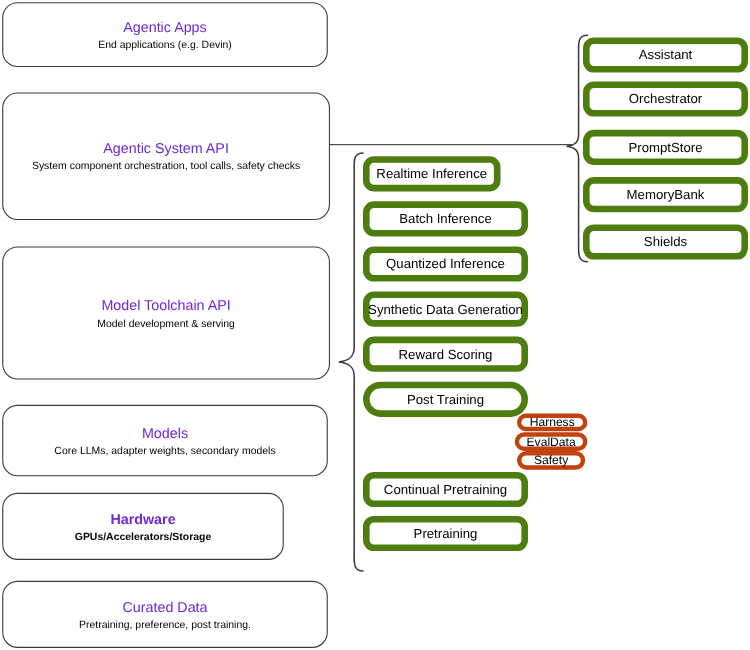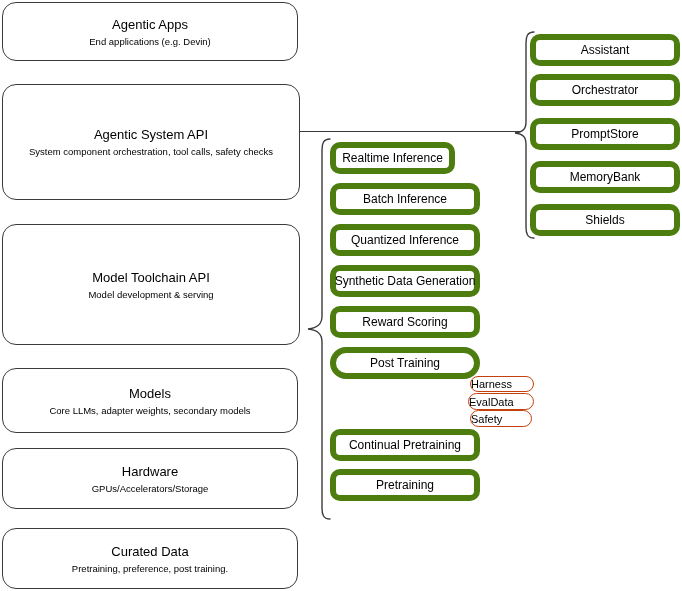--- a/index.html
+++ b/index.html
@@ -31,21 +31,21 @@
     justify-content: center;
     text-align: center;
     z-index: 3;
   }
   .layer-box {
     border-radius: 14px;
   }
   .box .title {
     font-size: 13px;
     line-height: 17px;
-    color: #000000;
+    color: #6d28d9;
     white-space: nowrap;
   }
   .box .subtitle {
     font-size: 9.5px;
     line-height: 13px;
     color: #000;
     margin-top: 2px;
     white-space: nowrap;
   }
   .chip {
@@ -62,25 +62,26 @@
   }
   .chip .title {
     font-size: 12px;
     line-height: 16px;
     color: #000;
     white-space: nowrap;
   }
   .pill {
     position: absolute;
     box-sizing: border-box;
-    border: 1px solid #c2410c;
+    border: 4px solid #c2410c;
     border-radius: 999px;
     background: #ffffff;
     display: flex;
     align-items: center;
+    justify-content: center;
     z-index: 9;
   }
   .pill .title {
     font-size: 11px;
     line-height: 14px;
     color: #000;
     white-space: nowrap;
   }
   .brace {
     position: absolute;
@@ -115,21 +116,21 @@
   <div class="box layer-box" style="left:2px; top:224px; width:298px; height:121px;">
     <div class="title">Model Toolchain API</div>
     <div class="subtitle">Model development &amp; serving</div>
   </div>
 
   <div class="box layer-box" style="left:2px; top:368px; width:296px; height:65px;">
     <div class="title">Models</div>
     <div class="subtitle">Core LLMs, adapter weights, secondary models</div>
   </div>
 
-  <div class="box layer-box" style="left:2px; top:448px; width:296px; height:61px;">
+  <div class="box layer-box" style="left:2px; top:448px; width:256px; height:61px;font-weight:bold;">
     <div class="title">Hardware</div>
     <div class="subtitle">GPUs/Accelerators/Storage</div>
   </div>
 
   <div class="box layer-box" style="left:2px; top:528px; width:296px; height:61px;text-align:right;">
     <div class="title">Curated Data</div>
     <div class="subtitle">Pretraining, preference, post training.</div>
   </div>
 
   <div class="connector" style="left:300px; top:131px; width:220px;"></div>

